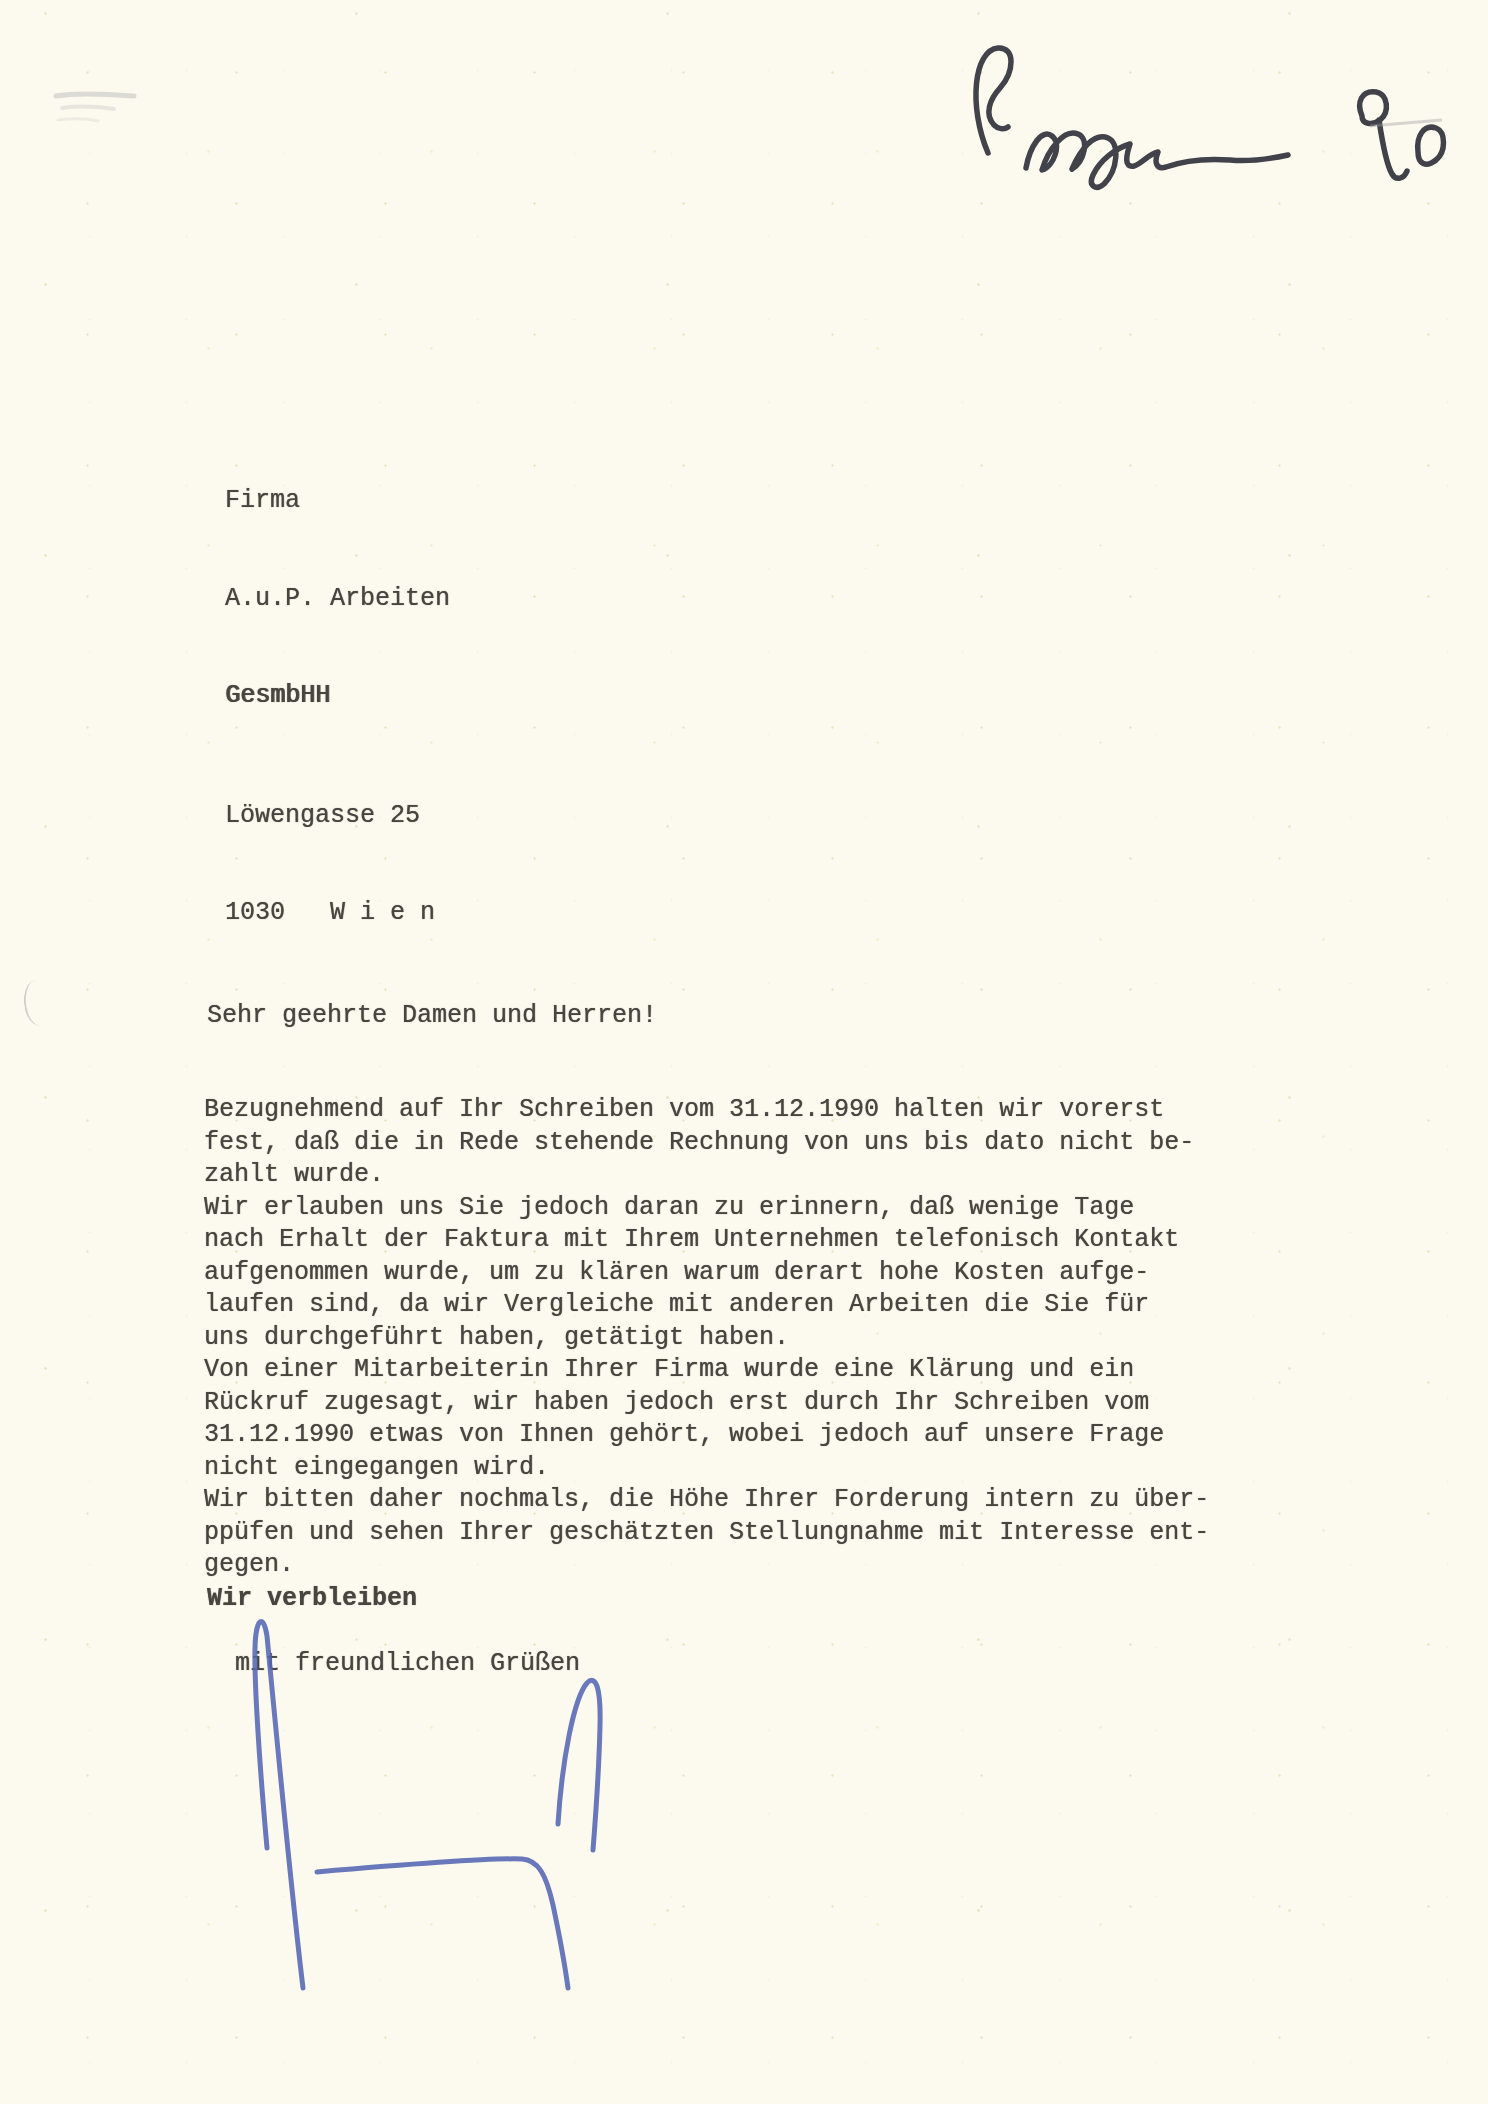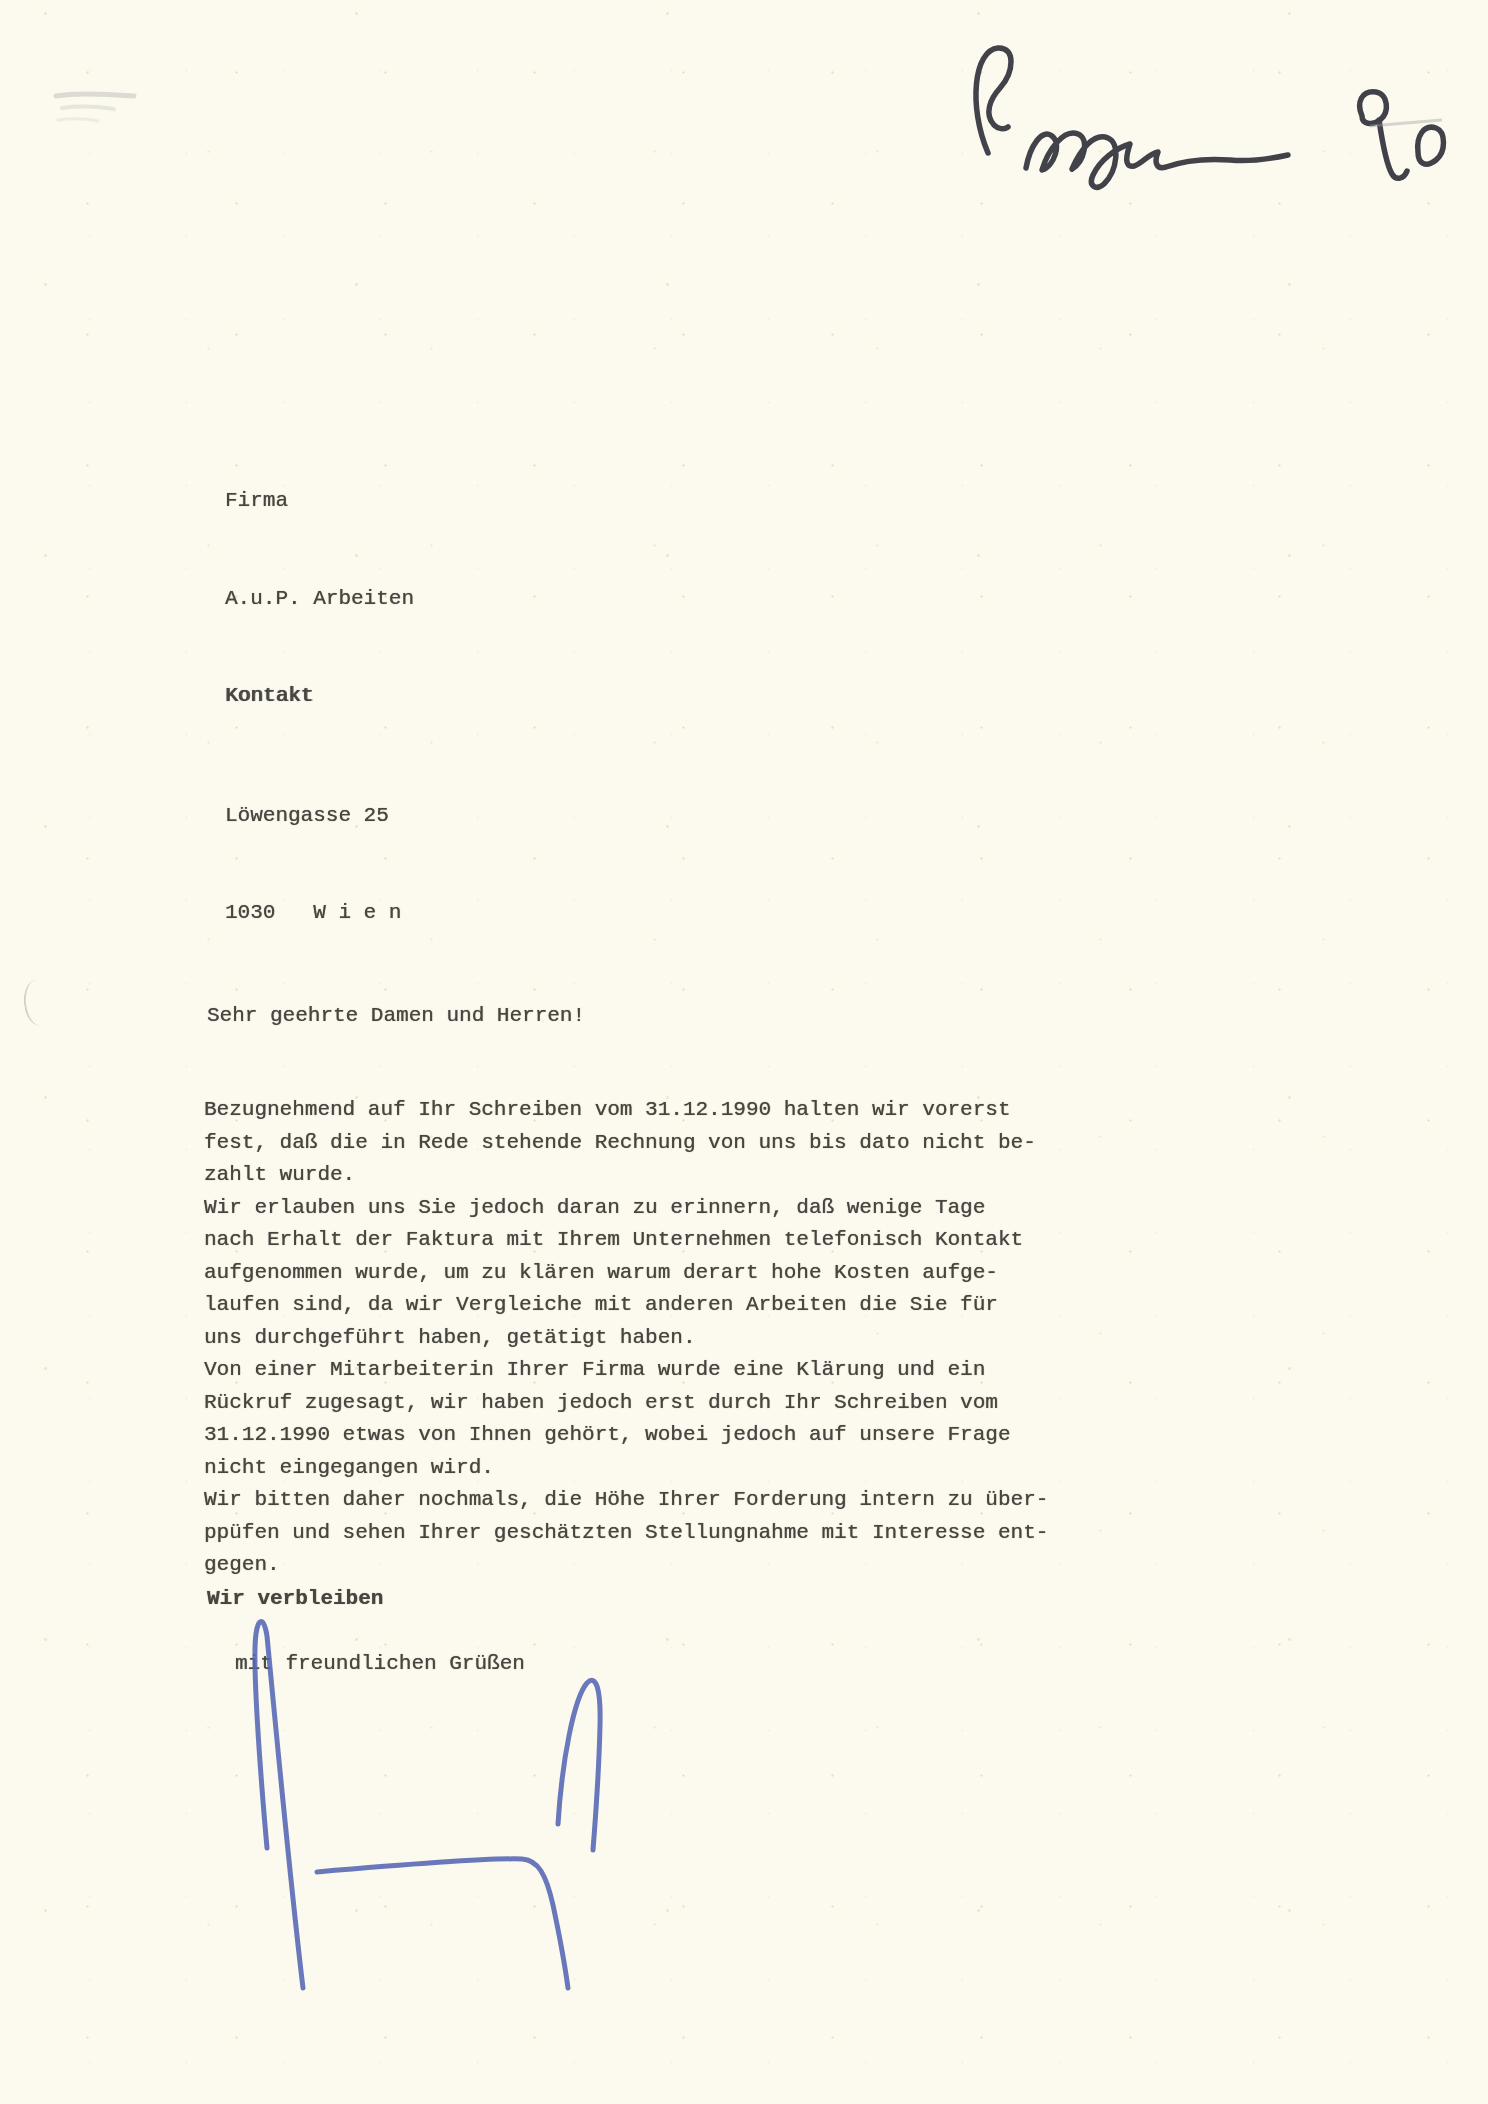--- a/index.html
+++ b/index.html
@@ -15,21 +15,21 @@
       radial-gradient(circle, rgba(215,206,140,.34) 0.8px, transparent 1.5px),
       radial-gradient(circle, rgba(188,176,96,.26) 1px, transparent 1.7px),
       radial-gradient(circle, rgba(225,218,160,.30) 0.7px, transparent 1.3px);
     background-size:149px 131px, 223px 197px, 311px 271px, 97px 83px;
     background-position:13px 7px, 97px 53px, 201px 149px, 41px 29px;
     font-family:"Liberation Mono","DejaVu Sans Mono",monospace;
     color:#474540;
   }
   .tw{
     position:absolute;
-    font-size:21px;
+    font-size:25px;
     line-height:32.5px;
     letter-spacing:0;
     text-shadow:0 0 1px rgba(60,58,52,.6), 0.4px 0.4px 0 rgba(74,70,62,.35);
     white-space:pre;
   }
   .address{left:225px;top:420px;}
   .address .gap{margin-top:22px;}
   .address .overstruck{
     text-shadow:1.3px 0 0 rgba(64,60,54,.85), 0 0 1px rgba(60,58,52,.7);
   }
@@ -75,21 +75,21 @@
       <path d="M96 140 C 100 118, 112 100, 122 108 C 132 116, 124 138, 112 142 C 118 122, 134 100, 148 106 C 160 111, 154 134, 142 141 C 150 122, 164 104, 178 110 C 190 115, 188 142, 174 156 C 166 163, 158 158, 163 147 C 170 132, 186 120, 200 116 C 196 128, 194 140, 204 138 C 212 136, 218 126, 228 124 C 224 134, 226 142, 236 139 C 250 134, 272 130, 300 132 C 322 134, 344 130, 358 127"></path>
       <path d="M432 88 C 426 74, 432 62, 446 64 C 458 66, 460 84, 450 92 C 442 98, 432 96, 432 88 M449 92 C 452 112, 456 136, 462 146 C 466 153, 474 151, 477 143"></path>
       <path d="M488 124 C 486 108, 494 96, 506 100 C 516 104, 516 124, 506 132 C 496 140, 488 136, 488 124"></path>
     </g>
     <path d="M440 98 L 512 92" stroke="#9b9b9f" stroke-width="3" fill="none" opacity=".4"></path>
   </svg>
 
   <div class="tw address">
     <div>Firma</div>
     <div>A.u.P. Arbeiten</div>
-    <div class="overstruck">Kontakt</div>
+    <div class="overstruck">GesmbHH</div>
     <div class="gap">Löwengasse 25</div>
     <div>1030   W i e n</div>
   </div>
 
 
 
   <div class="tw salutation">Sehr geehrte Damen und Herren!</div>
 
   <div class="tw body-text">Bezugnehmend auf Ihr Schreiben vom 31.12.1990 halten wir vorerst
 fest, daß die in Rede stehende Rechnung von uns bis dato nicht be-

